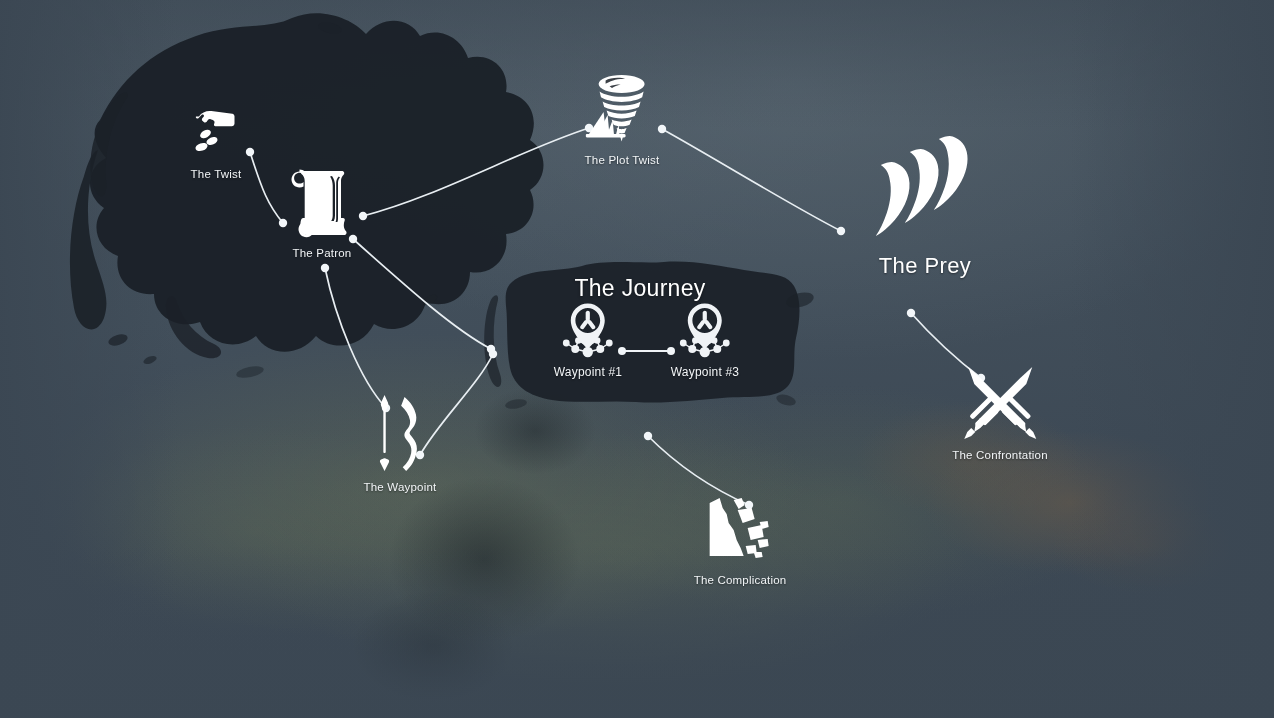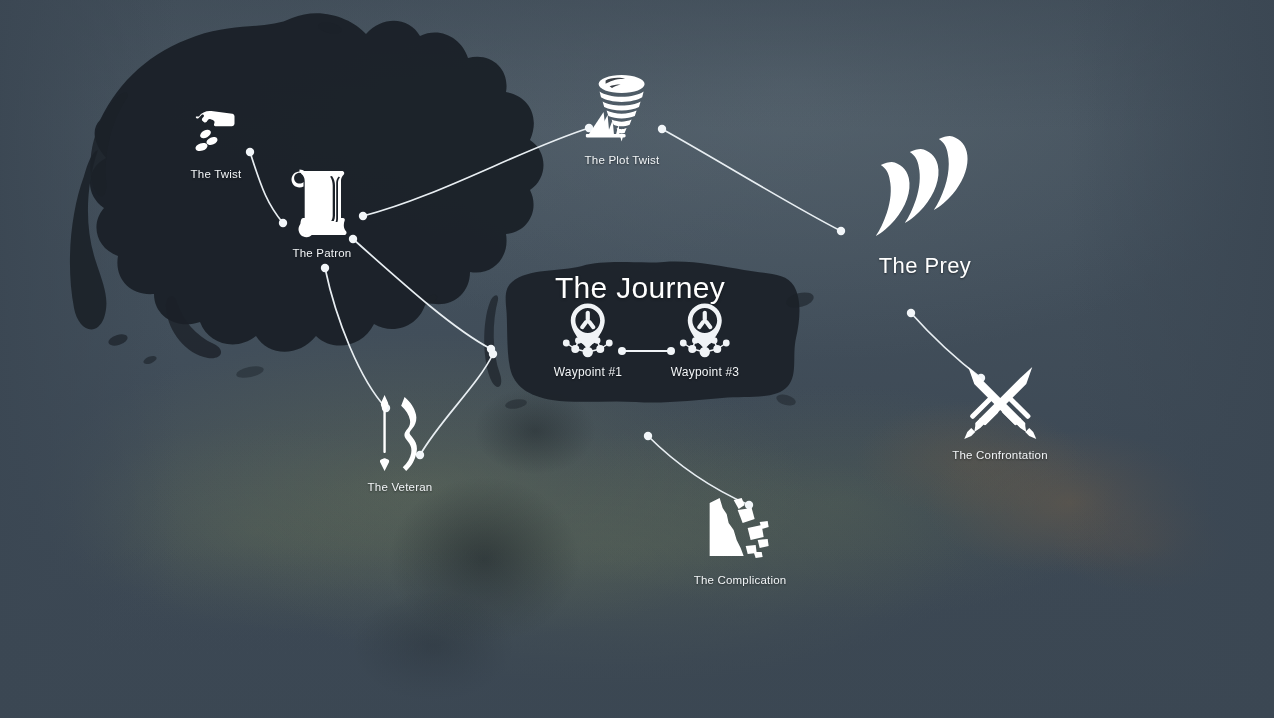--- a/index.html
+++ b/index.html
@@ -95,21 +95,21 @@
   .node.big .label {
     font-size: 22px;
     letter-spacing: .4px;
     margin-top: 10px;
     color: #ffffff;
     margin-left: 32px;
   }
   .journey-title {
     position: absolute;
     transform: translate(-50%, -50%);
-    font-size: 30px;
+    font-size: 23px;
     color: #ffffff;
     letter-spacing: .3px;
     white-space: nowrap;
     text-shadow: 0 1px 3px rgba(0,0,0,.4);
   }
   .wp .label { font-size: 12px; margin-top: 5px; }
 </style>
 </head>
 <body>
 
@@ -325,21 +325,21 @@
           <path d="M13 2 16.4 9.5c.5 1.1.5 2.3 0 3.4L14.6 17h-3.2L9.6 12.9c-.5-1.1-.5-2.3 0-3.4Z"></path>
           <rect x="11.8" y="16" width="2.4" height="44" rx="1"></rect>
           <path d="M13 78 8.6 69.2c-.5-1-.1-2.2.9-2.6l2.5-1.1c.6-.3 1.4-.3 2 0l2.5 1.1c1 .4 1.4 1.6.9 2.6Z"></path>
 
           <path d="M33 4c6 5 10 11 11.4 17.6.9 4.3.2 8-1.8 11.3-1.2 1.9-2.6 3.4-3.6 4.8-1 1.4-1.3 2.6-.3 4 1 1.4 2.6 3 4 5.2 2.3 3.6 3.3 7.8 2.3 12.4C43.6 67 40 73.2 34.6 78l-3.4-3.8c4.6-4.2 7.6-9.3 8.4-14 .7-3.6 0-6.8-1.8-9.6-1.2-1.8-2.6-3.4-3.6-4.8-1.4-2-1.8-4.2-.8-6.3.7-1.5 1.9-2.9 3-4.3 1.7-2.3 2.6-4.9 2-8.2-.9-5-4.2-10-8.8-14.2Z"></path>
 
           <rect x="30.2" y="6" width="2" height="70" rx="1" opacity=".0"></rect>
         </g>
       </svg>
     </span>
-    <span class="label">The Veteran</span>
+    <span class="label">The Waypoint</span>
   </div>
 
   <div class="node" id="node-complication" style="left:740px; top:540px;">
     <span class="glyph">
       <svg width="72" height="74" viewBox="0 0 72 74">
         <g fill="#ffffff">
 
           <path d="M6 62V9l10-5 3 10 4 6 2 9 5 7 3 10 4 8 3 8Z"></path>
 
           <path d="M30 6 38 4l3 7-6 4Z"></path>

